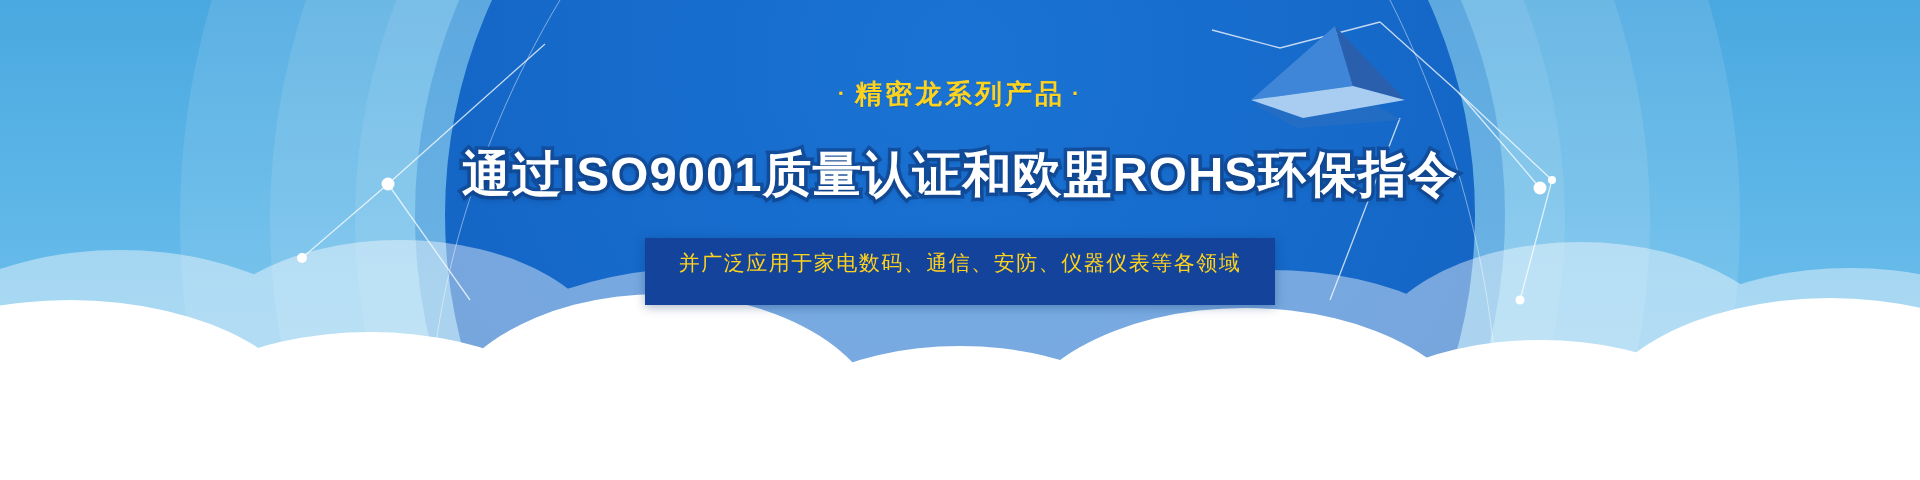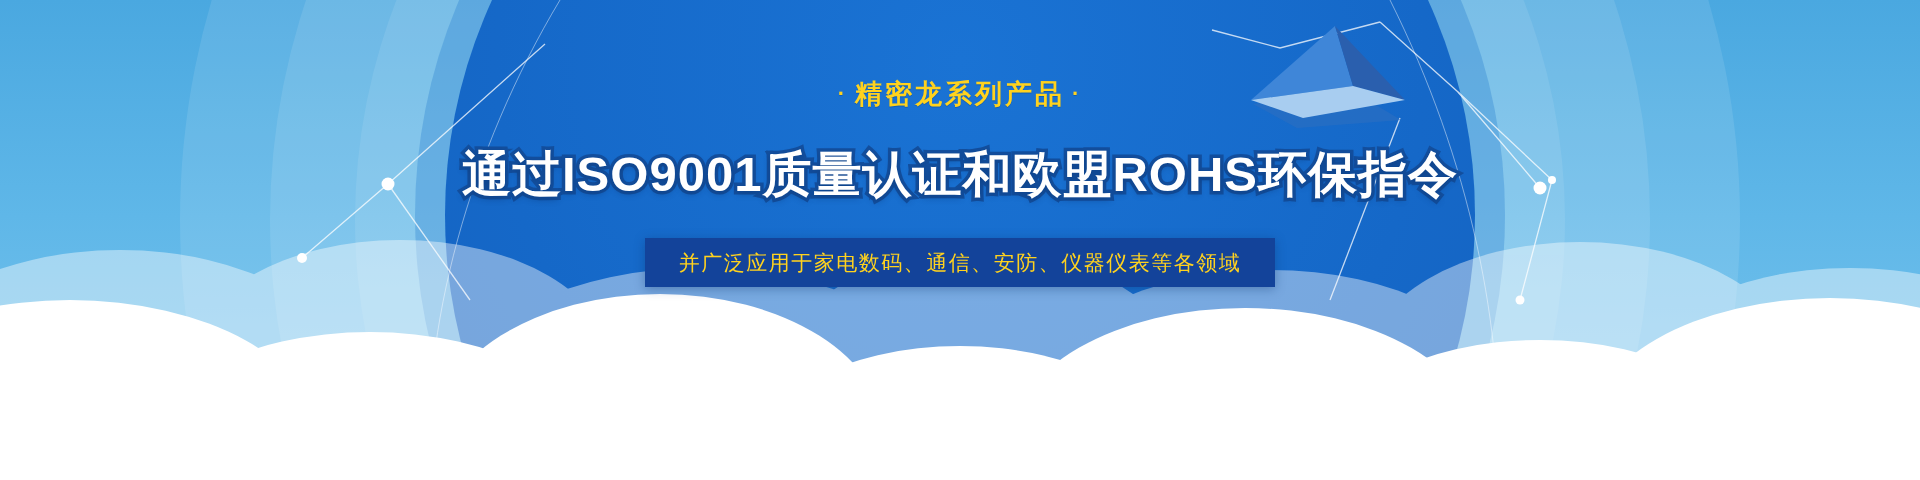--- a/index.html
+++ b/index.html
@@ -96,21 +96,21 @@
     letter-spacing:1px;
     color:#ffffff;
     -webkit-text-stroke:7px #134f9e;
     paint-order:stroke fill;
     text-shadow:0 3px 6px rgba(8,50,110,0.45);
   }
 
   .subbar{
     display:inline-block;
     margin-top:30px;
-    padding:11px 34px 10px;
+    padding:11px 34px 28px;
     background:#13439a;
     box-shadow:0 2px 10px rgba(10,45,100,0.35);
   }
   .subbar-text{
     font-size:21px;
     color:#ffd21e;
     letter-spacing:1.5px;
     white-space:nowrap;
   }
 </style>

